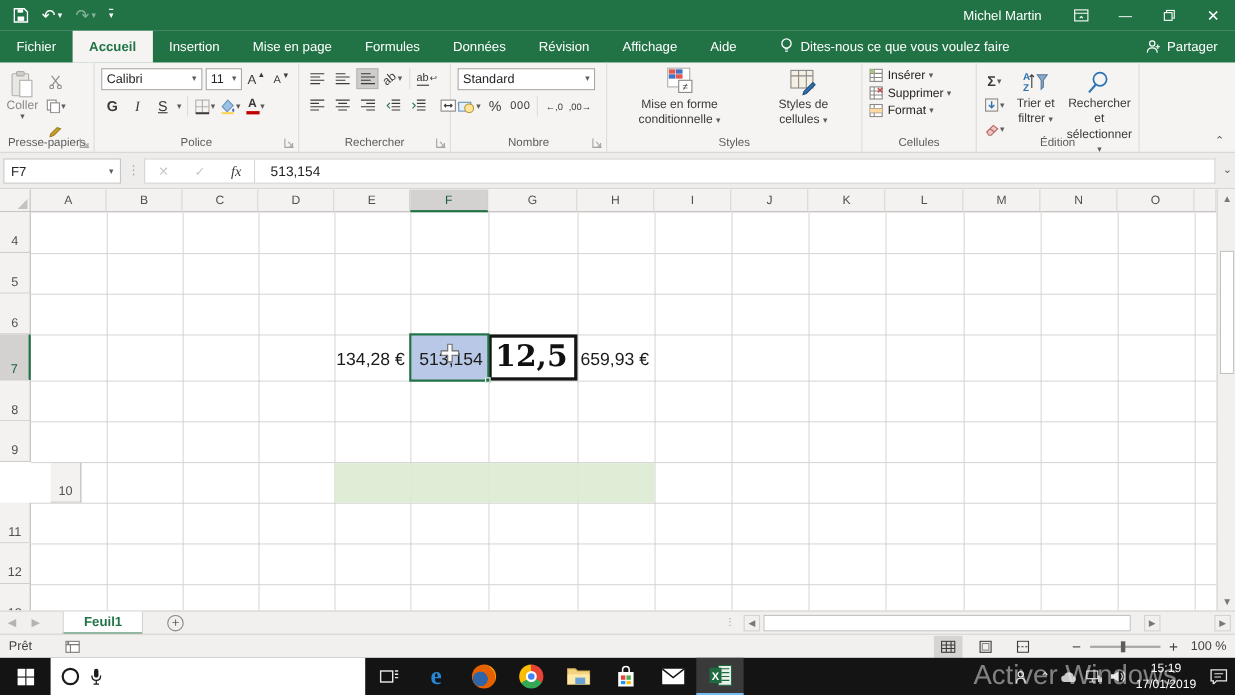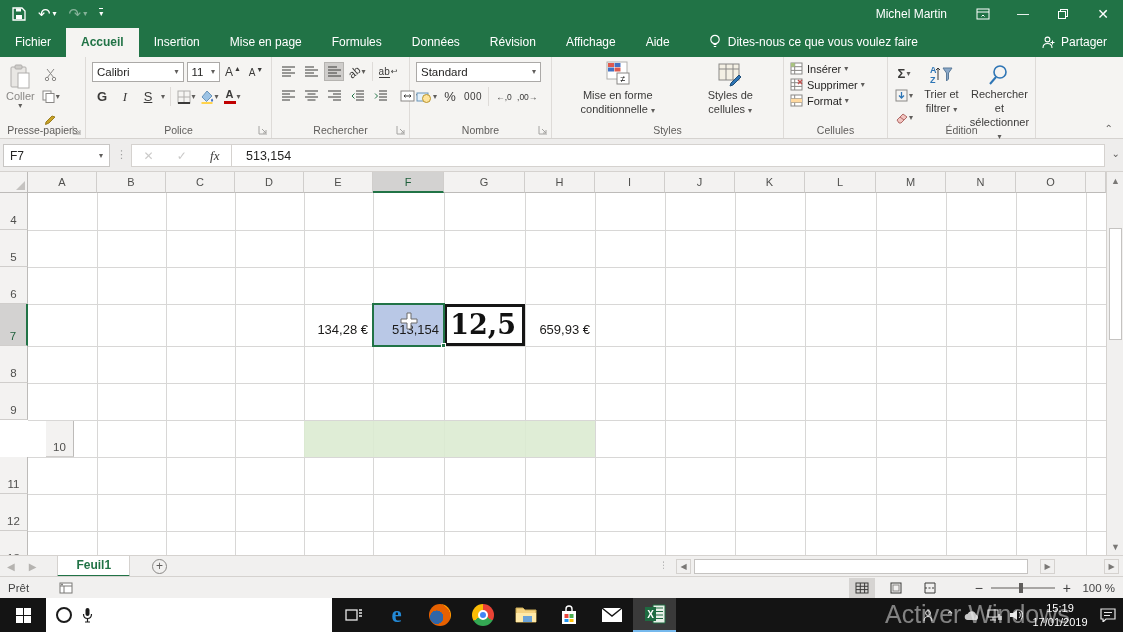--- a/index.html
+++ b/index.html
@@ -77,21 +77,21 @@
         border-bottom:1px solid #bdbbb9; display:flex; align-items:center; justify-content:center;
         font-size:11px; color:#50504e; }
   .ch.sel { background:#d3d2d1; border-bottom:2px solid #217346; color:#1e5f3b; }
   .rh { position:absolute; left:0; width:28px; background:#f3f2f1; border-right:1px solid #bdbbb9;
         border-bottom:1px solid #d0cecc; display:flex; align-items:flex-end; justify-content:center;
         font-size:11.5px; color:#50504e; padding-bottom:3px; }
   .rh.sel { background:#d3d2d1; border-right:2px solid #217346; color:#1e5f3b; }
   .gc { position:absolute; border-right:1px solid #d8d7d6; border-bottom:1px solid #d8d7d6; }
   .band { position:absolute; background:#dcebd2; opacity:.9; }
   .val { position:absolute; display:flex; align-items:flex-end; justify-content:flex-end;
-         font-size:13px; color:#1c1b1a; padding:0 5px 9px 0; }
+         font-size:16px; color:#1c1b1a; padding:0 5px 9px 0; }
   .val.fill { background:#b9c8e6; }
   .val.big { border:3px solid #151515; background:#fff; align-items:center; padding:0 6px 2px 0;
              font-family:"DejaVu Serif", serif; font-size:27px; font-weight:600; color:#111; }
   .selbox { position:absolute; border:2px solid #217346; }
   .selhandle { position:absolute; width:5px; height:5px; background:#217346; border:1px solid #fff; }
   .cellcursor { position:absolute; }
 
   
   .vscroll { position:absolute; right:0; top:172px; width:17px; height:383px; background:#f1f0ef;
              border-left:1px solid #d5d2cf; }

